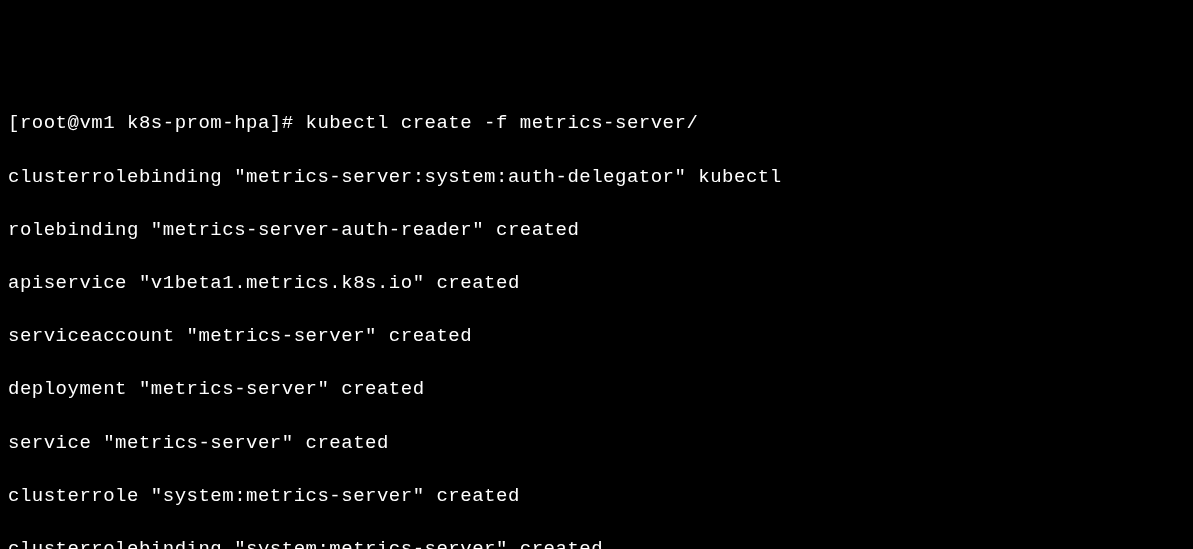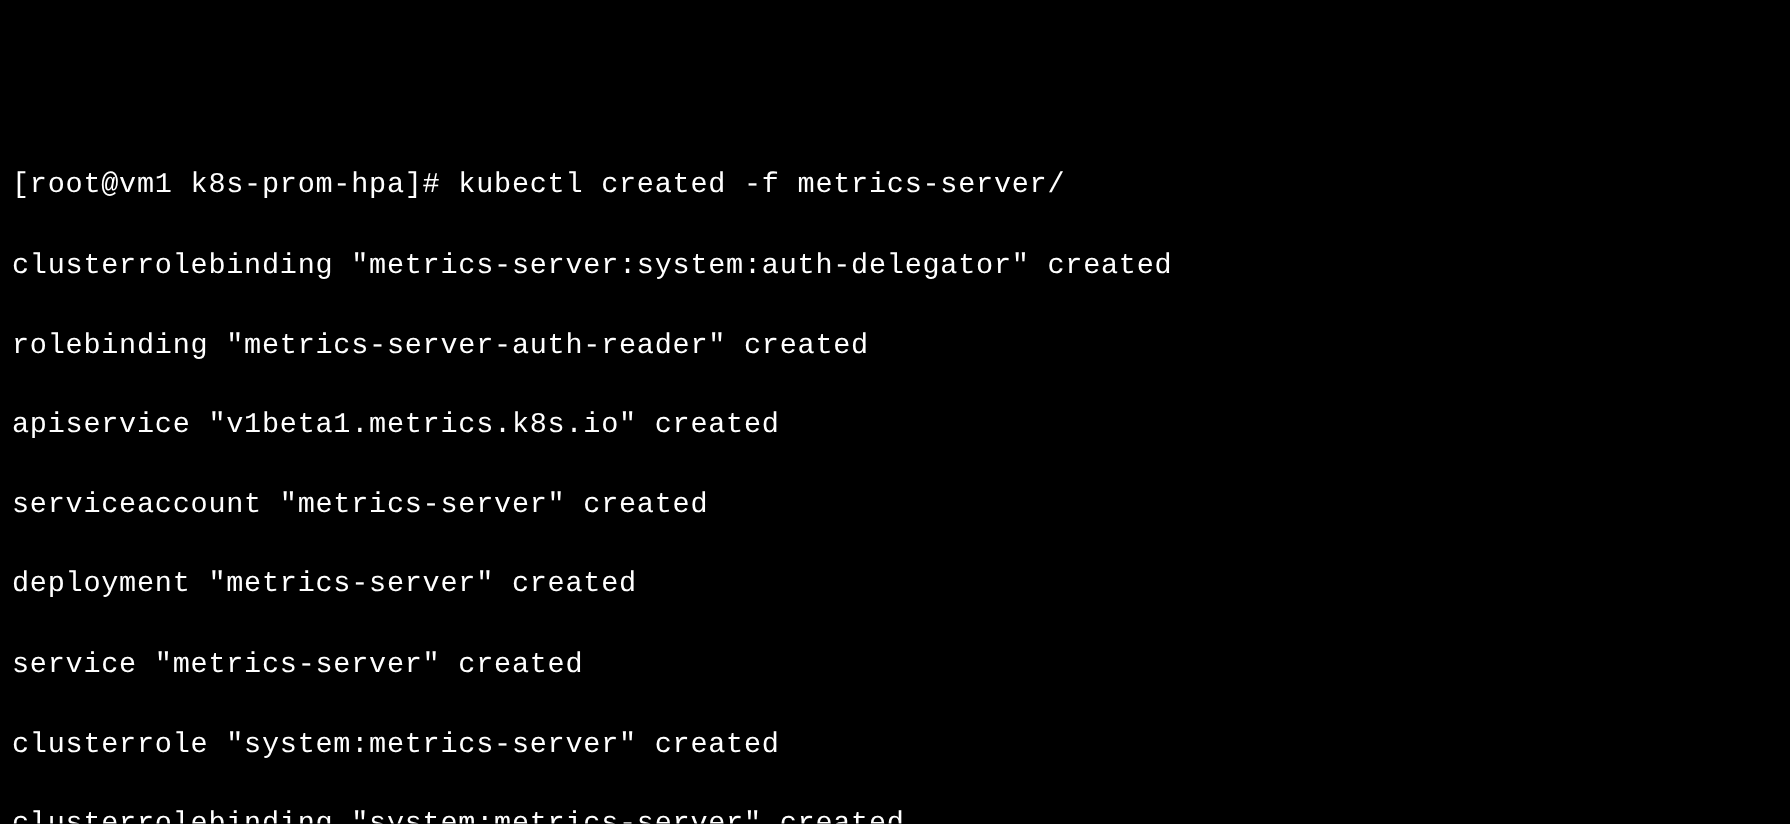--- a/index.html
+++ b/index.html
@@ -16,22 +16,22 @@
       overflow: hidden;
       letter-spacing: 0.5px;
     }
     .line { display: block; white-space: pre; }
   </style>
 </head>
 <body>
 
 
 
-<span class="line">[root@vm1 k8s-prom-hpa]# kubectl created -f metrics-server/</span>
-<span class="line">clusterrolebinding "metrics-server:system:auth-delegator" created</span>
+<span class="line">[root@vm1 k8s-prom-hpa]# kubectl create -f metrics-server/</span>
+<span class="line">clusterrolebinding "metrics-server:system:auth-delegator" kubectl</span>
 <span class="line">rolebinding "metrics-server-auth-reader" created</span>
 <span class="line">apiservice "v1beta1.metrics.k8s.io" created</span>
 <span class="line">serviceaccount "metrics-server" created</span>
 <span class="line">deployment "metrics-server" created</span>
 <span class="line">service "metrics-server" created</span>
 <span class="line">clusterrole "system:metrics-server" created</span>
 <span class="line">clusterrolebinding "system:metrics-server" created</span>
 
 
 

